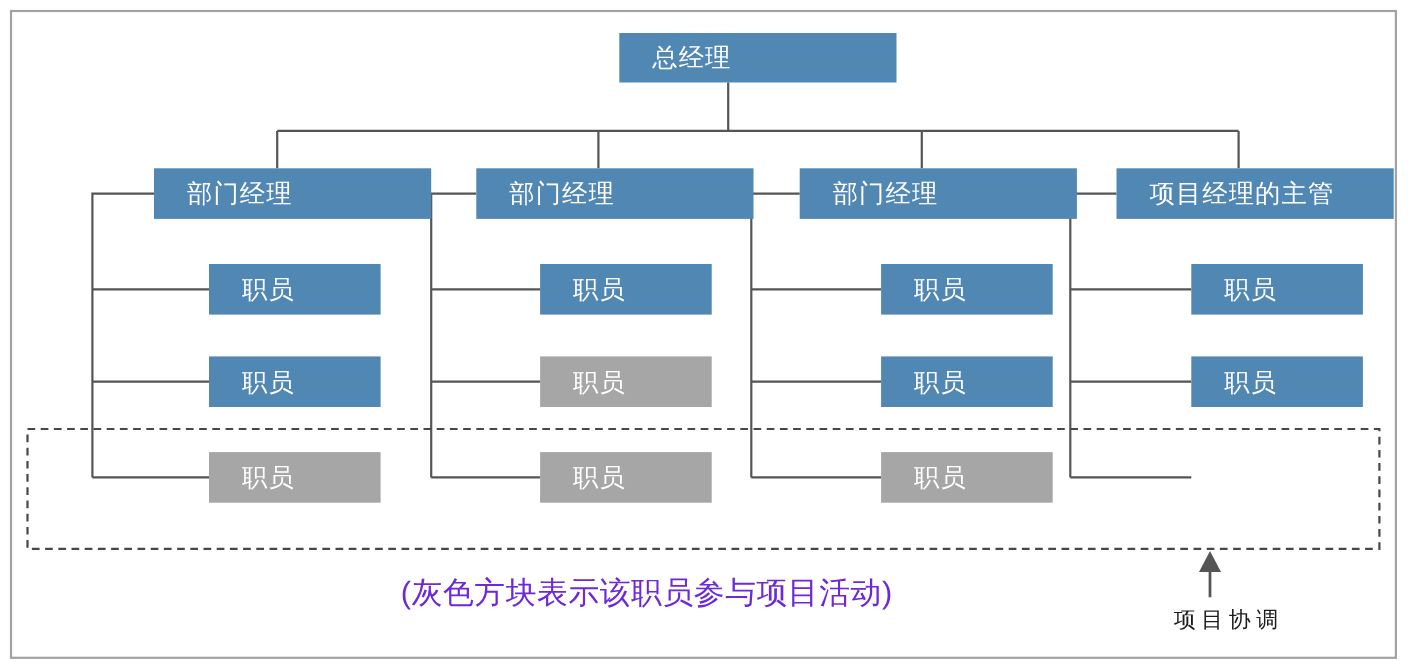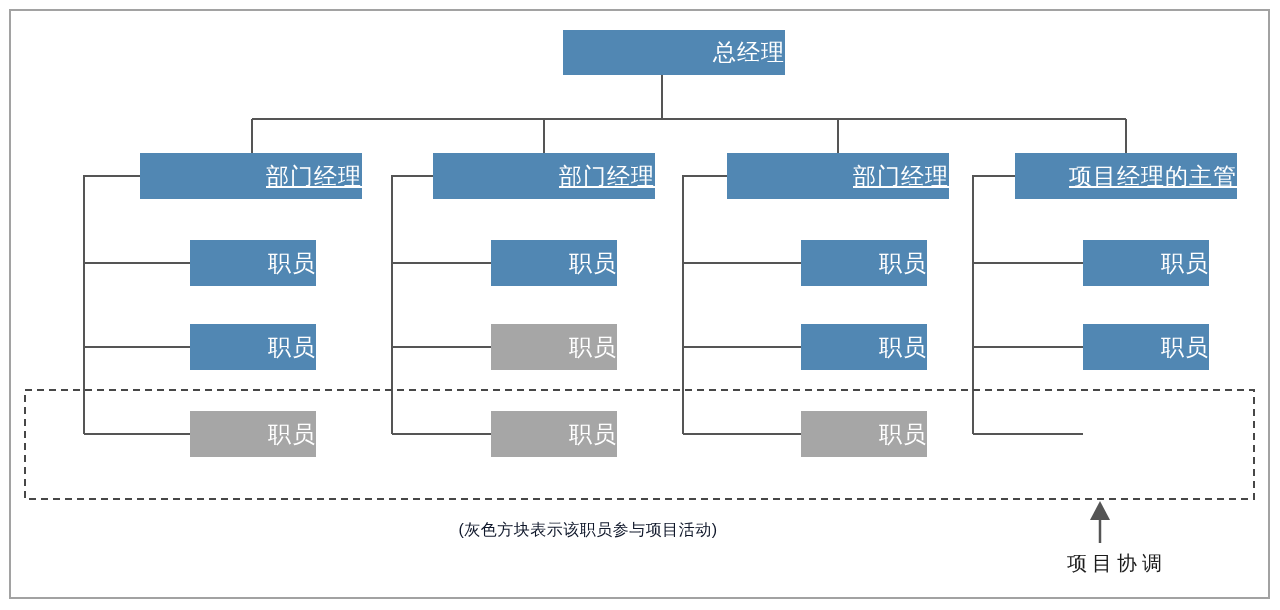--- a/index.html
+++ b/index.html
@@ -6,32 +6,32 @@
   .canvas{
     position:relative;width:1280px;height:610px;background:#ffffff;overflow:hidden;
     font-family:"Liberation Sans","DejaVu Sans",sans-serif;
   }
   .frame{
     position:absolute;left:9px;top:9px;width:1261px;height:590px;
     border:2px solid #a2a2a2;box-sizing:border-box;background:transparent;
   }
   .lines{position:absolute;left:0;top:0;pointer-events:none;}
   .node{
-    position:absolute;height:46px;line-height:46px;text-align:right;
-    color:#ffffff;font-size:23px;letter-spacing:1px;white-space:nowrap;
+    position:absolute;height:46px;line-height:46px;text-align:left;
+    color:#ffffff;font-size:23px;letter-spacing:1px;white-space:nowrap;padding-left:30px;
   }
   .node.root{height:45px;line-height:45px;}
   .blue{background:var(--blue,#5187b3);}
   .gray{background:var(--gray,#a6a6a6);}
-  .mgr{width:222px;top:153px;text-decoration:underline;}
+  .mgr{width:222px;top:153px;}
   .staff{width:126px;}
   .staff.wide{width:130px;}
   .caption{
     position:absolute;top:520px;left:588px;transform:translateX(-50%);
-    font-size:16px;color:#0f172a;white-space:nowrap;letter-spacing:0.5px;
+    font-size:28px;color:#6d28d9;white-space:nowrap;letter-spacing:0.5px;
   }
   .arrow-label{
     position:absolute;top:550px;left:1117px;transform:translateX(-50%);
     font-size:20px;color:#1c1c1c;white-space:nowrap;letter-spacing:5px;
   }
 </style>
 </head>
 <body>
 
 <div class="canvas">

